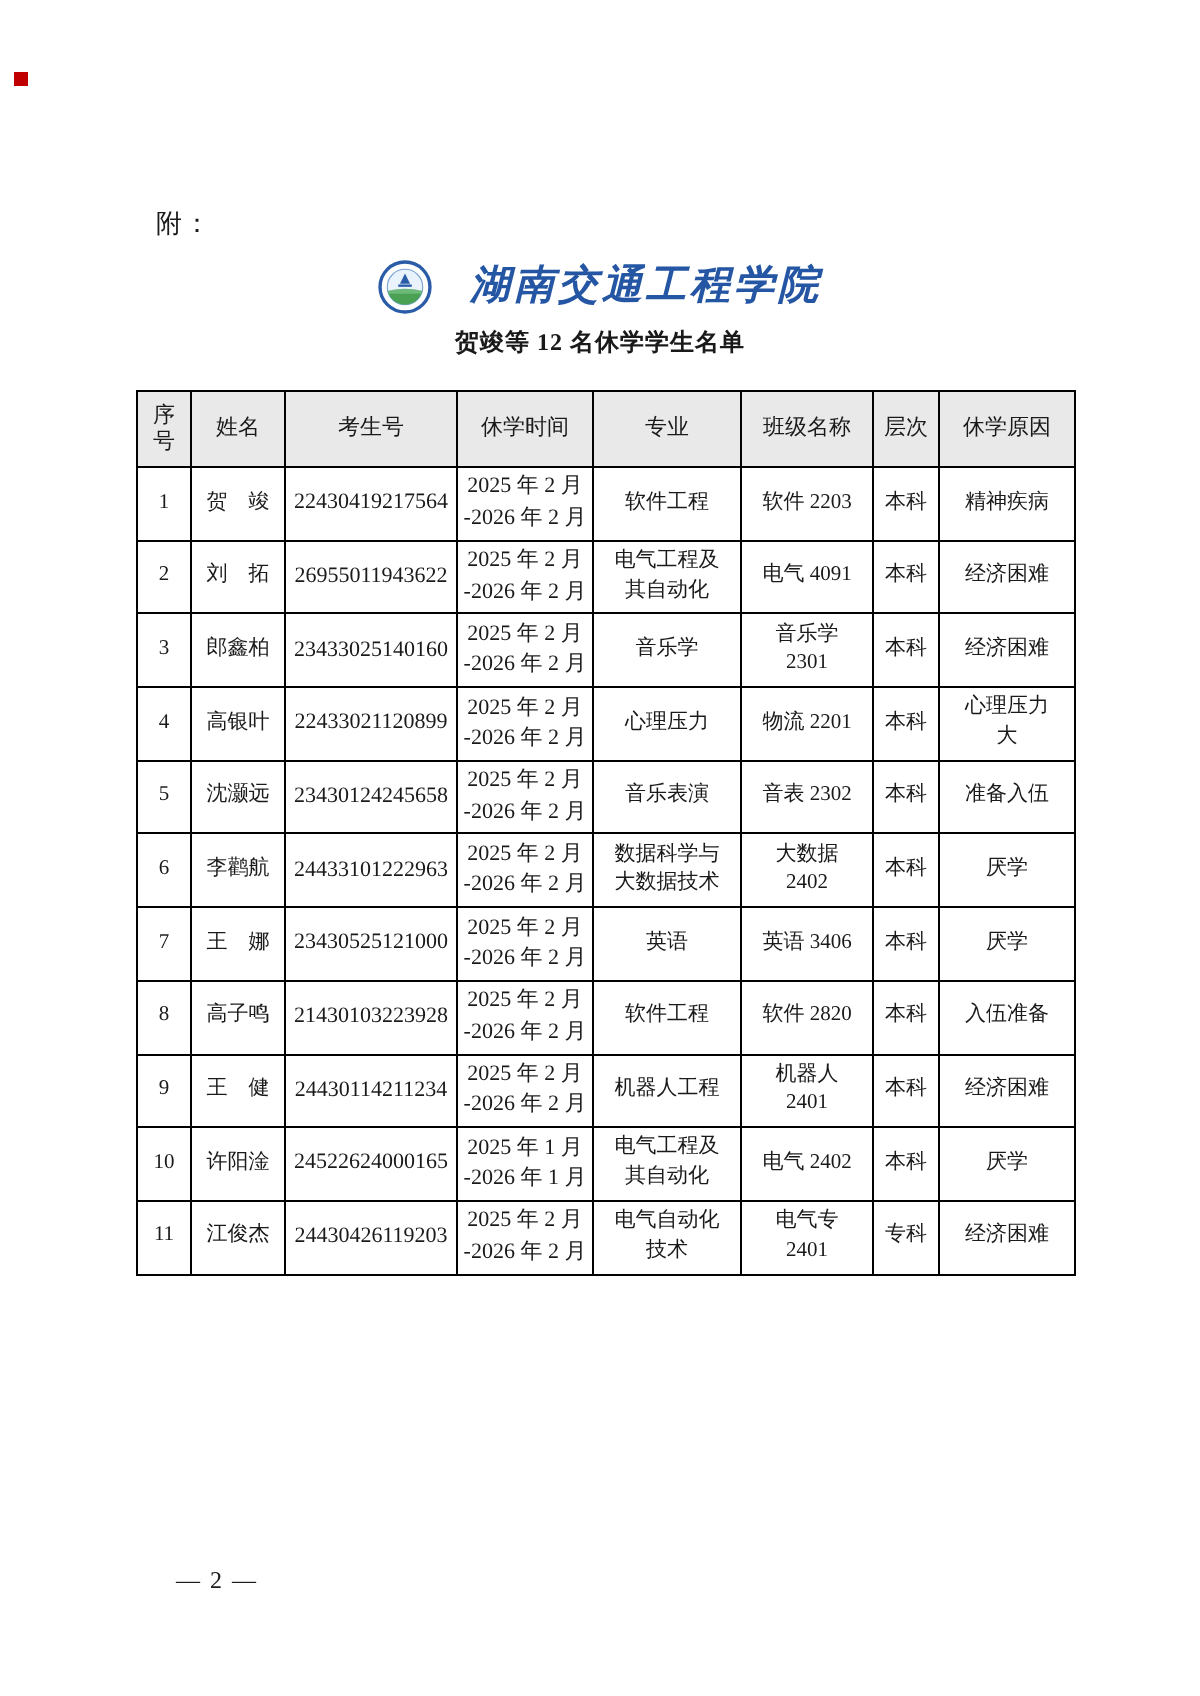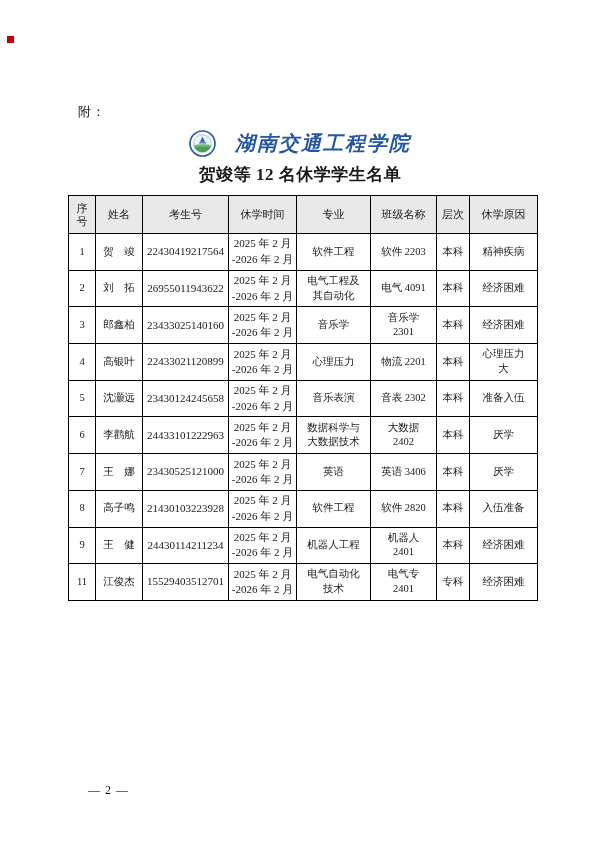--- a/index.html
+++ b/index.html
@@ -13,21 +13,21 @@
 
   .attachment { position:absolute; left:78px; top:103px; font-size:13px; letter-spacing:1px; }
 
   .logo-row { position:absolute; left:0; top:126px; width:600px; height:34px;
               display:flex; align-items:center; justify-content:center; gap:19px; }
   .emblem { width:27px; height:27px; display:block; }
   .school-name { font-size:20px; font-weight:bold; font-style:italic; color:#2456a4;
                  letter-spacing:2px; line-height:1; }
 
   .doc-title { position:absolute; left:0; top:163px; width:600px; text-align:center;
-               font-size:17px; font-weight:bold; letter-spacing:0.5px; }
+               font-size:12px; font-weight:bold; letter-spacing:0.5px; }
 
   .tbl-wrap { position:absolute; left:68px; top:195px; }
   table { border-collapse:collapse; table-layout:fixed; width:469px;
           border:1.5px solid #000; }
   th, td { border:1px solid #000; text-align:center; vertical-align:middle;
            white-space:pre-line; padding:1px 2px; line-height:1.4;
            font-family:"Liberation Serif","DejaVu Serif",serif; }
   th { background:#e9e9e9; font-weight:normal; font-size:11px; height:38px; line-height:1.15; }
   td { font-size:10.5px; height:36.7px; }
   td.c-exam { font-size:11px; }
@@ -190,23 +190,35 @@
     <td class="c-exam">24430114211234</td>
     <td class="c-period">2025 年 2 月
 -2026 年 2 月</td>
     <td class="c-major">机器人工程</td>
     <td class="c-class">机器人
 2401</td>
     <td class="c-level">本科</td>
     <td class="c-reason">经济困难</td>
   </tr>
           <tr>
+    <td class="c-no">10</td>
+    <td class="c-name">许阳淦</td>
+    <td class="c-exam">24522624000165</td>
+    <td class="c-period">2025 年 1 月
+-2026 年 1 月</td>
+    <td class="c-major">电气工程及
+其自动化</td>
+    <td class="c-class">电气 2402</td>
+    <td class="c-level">本科</td>
+    <td class="c-reason">厌学</td>
+  </tr>
+          <tr>
     <td class="c-no">11</td>
     <td class="c-name">江俊杰</td>
-    <td class="c-exam">15529403512701</td>
+    <td class="c-exam">24430426119203</td>
     <td class="c-period">2025 年 2 月
 -2026 年 2 月</td>
     <td class="c-major">电气自动化
 技术</td>
     <td class="c-class">电气专
 2401</td>
     <td class="c-level">专科</td>
     <td class="c-reason">经济困难</td>
   </tr>
         </tbody>

